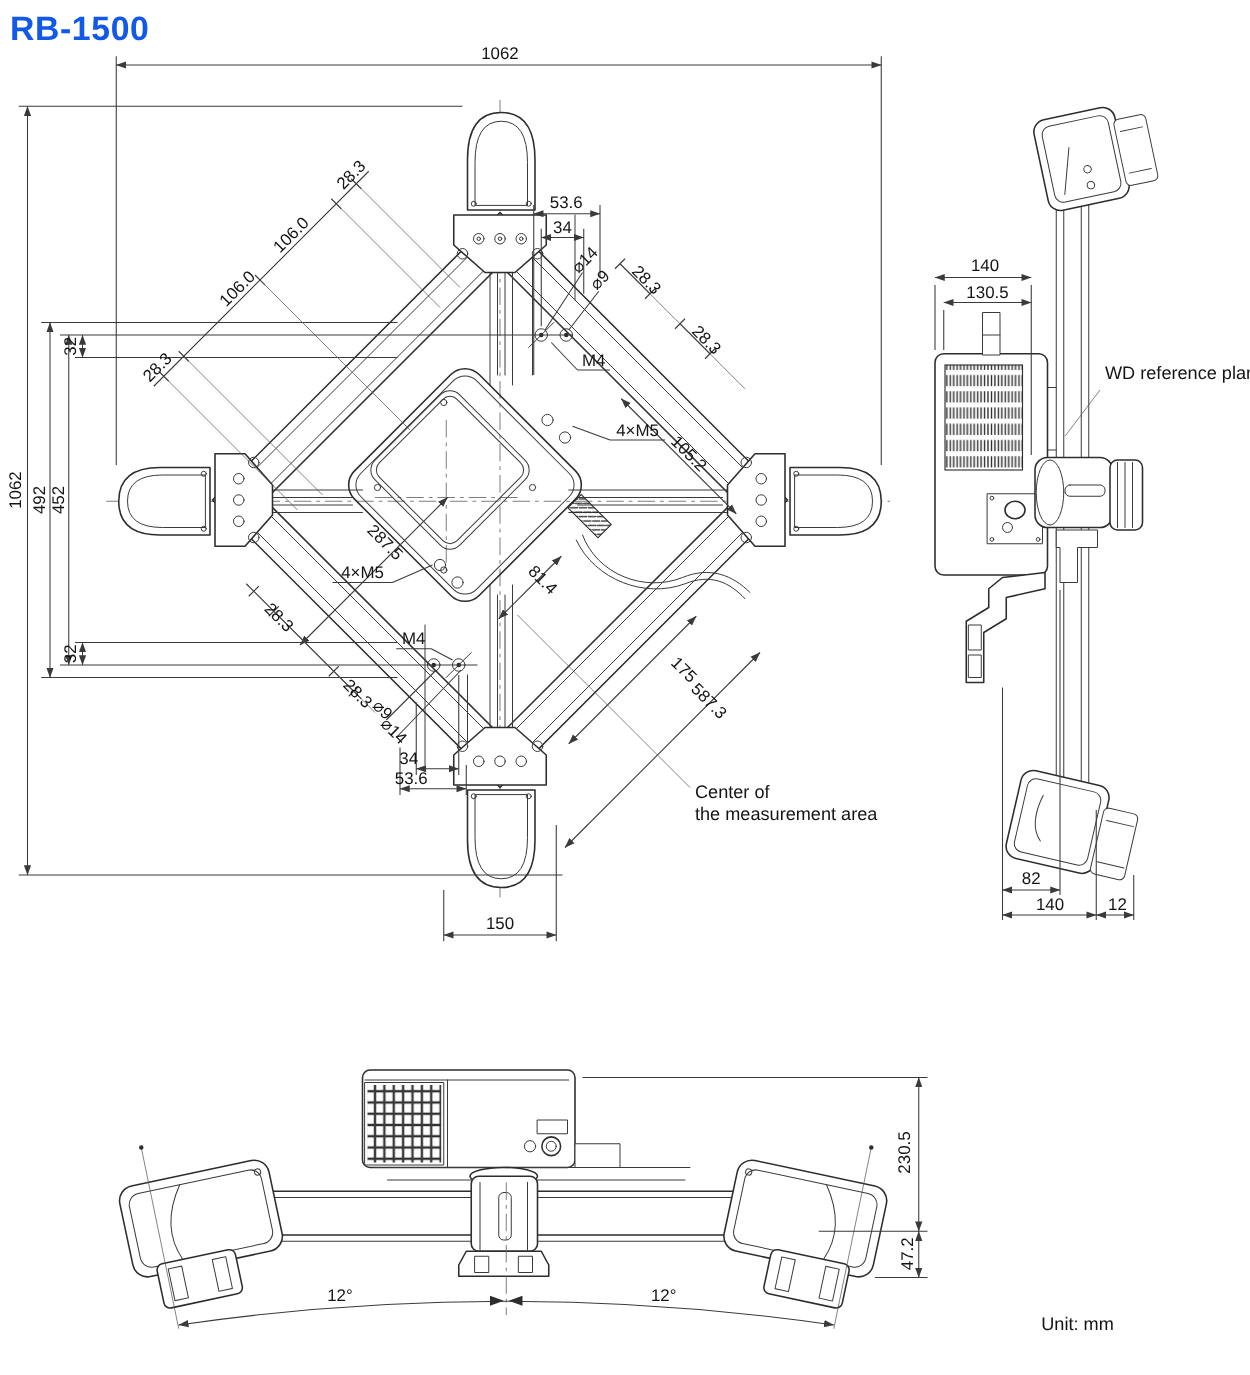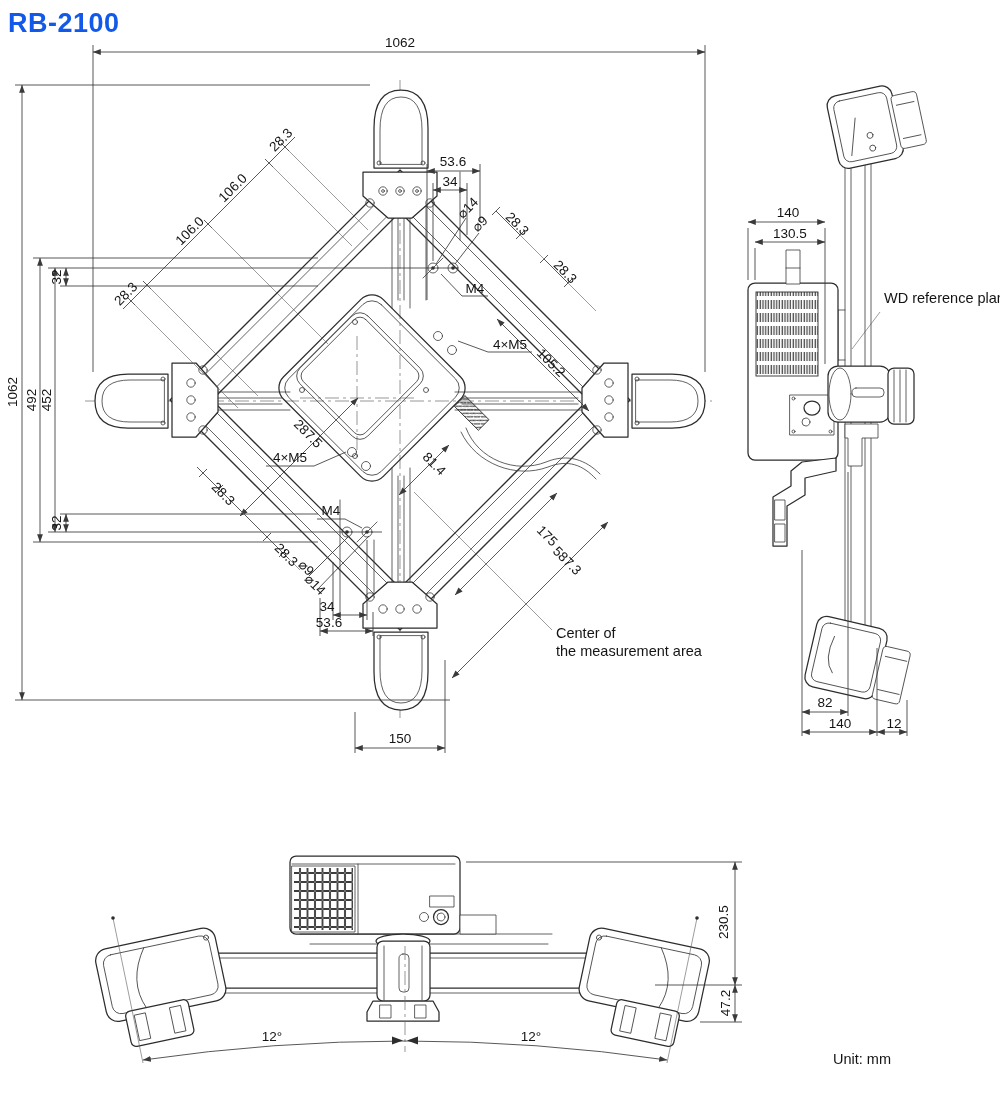--- a/index.html
+++ b/index.html
@@ -16,21 +16,21 @@
   .dk{fill:#2d2d2d;stroke:none;}
   text{fill:#141414;font-family:"Liberation Sans", sans-serif;font-size:13.5px;}
   text.note{font-size:14.5px;}
   .title{position:absolute;left:8px;top:8px;font-size:27px;font-weight:bold;
          font-family:"Liberation Sans", sans-serif;letter-spacing:0.5px;}
 </style>
 </head>
 <body>
 
 <div class="page">
-  <div class="title" style="color:#1359e9">RB-2100</div>
+  <div class="title" style="color:#1359e9">RB-1500</div>
 
   <svg width="1000" height="1100" viewBox="0 0 1000 1100">
     <defs>
       <marker id="ar" viewBox="0 0 10 10" refX="9.2" refY="5" markerWidth="10" markerHeight="10" orient="auto-start-reverse">
         <path d="M0,1.6 L9.5,5 L0,8.4 Z" fill="#3a3a3a"></path>
       </marker>
       <pattern id="vent" width="5.5" height="13" patternUnits="userSpaceOnUse">
         <path d="M1.2,1 V10 M3.9,1 V10" stroke="#2d2d2d" stroke-width="1.1" fill="none"></path>
       </pattern>
       <pattern id="grid" width="7.5" height="9" patternUnits="userSpaceOnUse">

